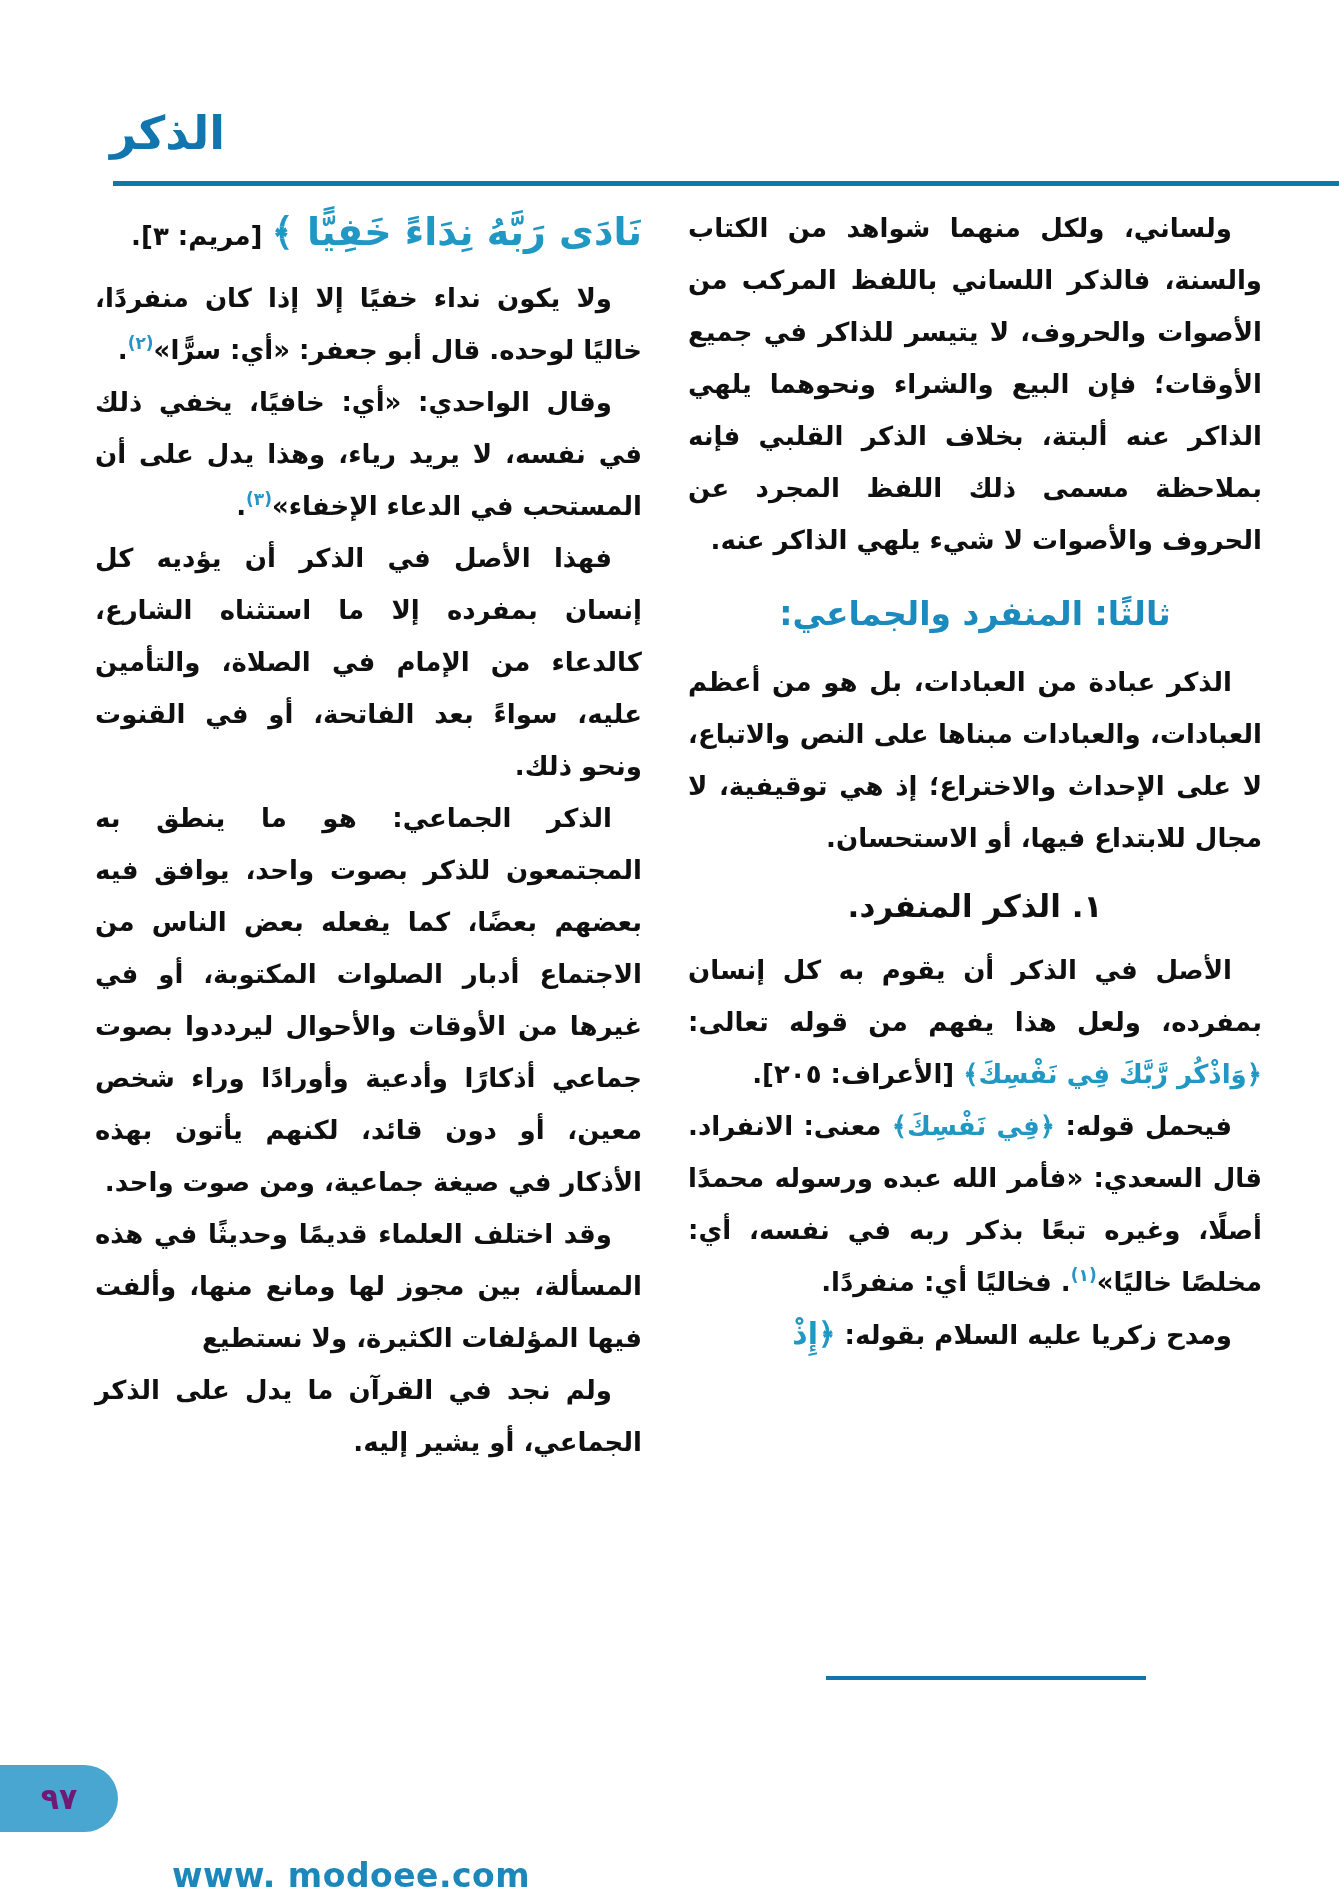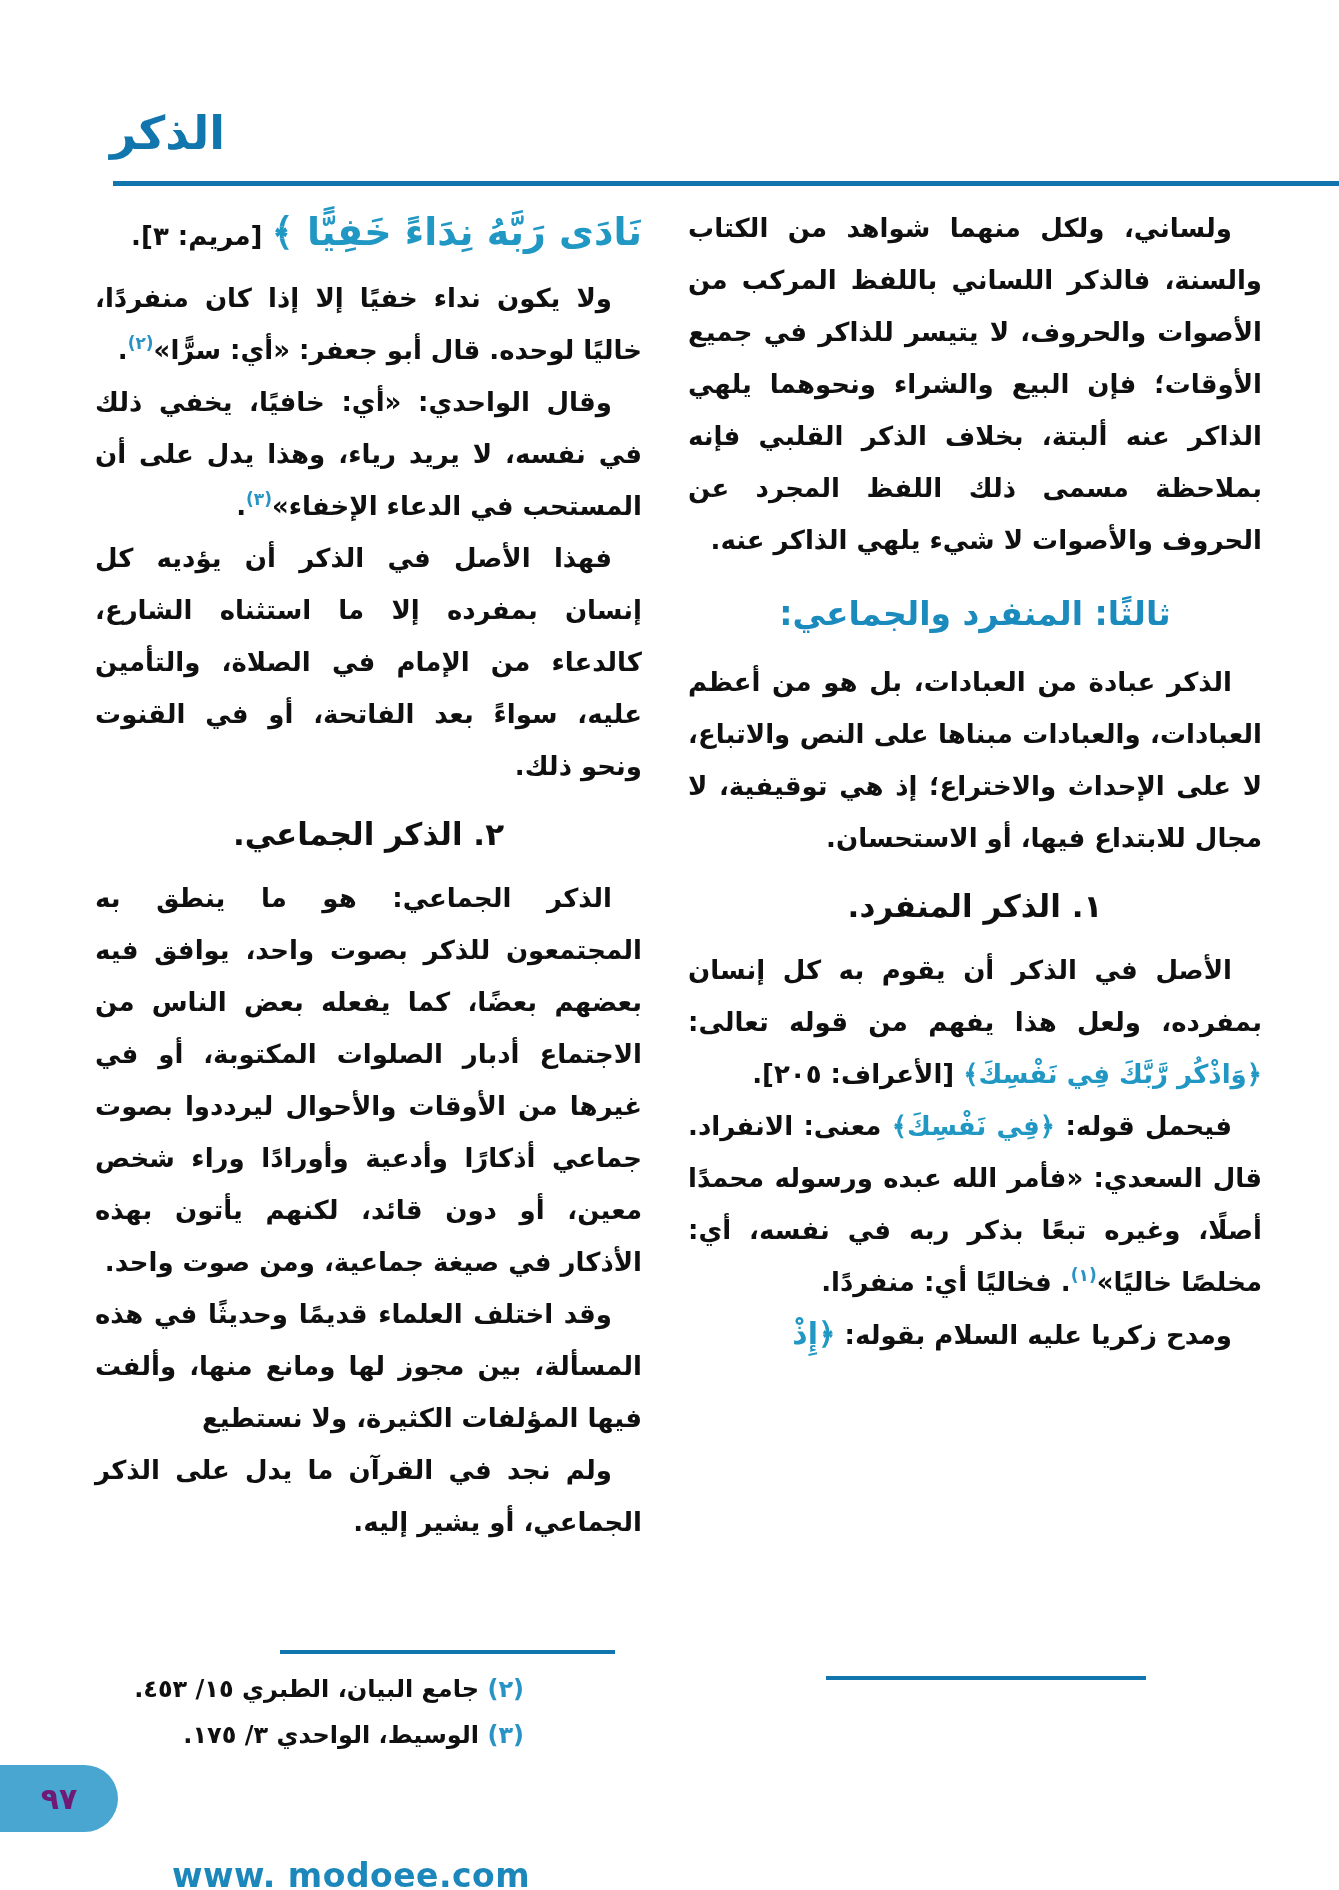--- a/index.html
+++ b/index.html
@@ -163,34 +163,28 @@
 
   <section class="col col-left">
     <p class="verse-line"><span class="quran ornate">نَادَى رَبَّهُ نِدَاءً خَفِيًّا ﴾</span><span class="verse-ref"> [مريم: ٣].</span></p>
 
     <p class="body"><span>ولا يكون نداء خفيًا إلا إذا كان منفردًا، خاليًا لوحده. قال أبو جعفر: «أي: سرًّا»</span><sup class="fn-ref">(٢)</sup><span>.</span></p>
 
     <p class="body"><span>وقال الواحدي: «أي: خافيًا، يخفي ذلك في نفسه، لا يريد رياء، وهذا يدل على أن المستحب في الدعاء الإخفاء»</span><sup class="fn-ref">(٣)</sup><span>.</span></p>
 
     <p class="body">فهذا الأصل في الذكر أن يؤديه كل إنسان بمفرده إلا ما استثناه الشارع، كالدعاء من الإمام في الصلاة، والتأمين عليه، سواءً بعد الفاتحة، أو في القنوت ونحو ذلك.</p>
 
-    <h3 class="num-heading">٢. الذكر الجماعي.</h3>
 
     <p class="body">الذكر الجماعي: هو ما ينطق به المجتمعون للذكر بصوت واحد، يوافق فيه بعضهم بعضًا، كما يفعله بعض الناس من الاجتماع أدبار الصلوات المكتوبة، أو في غيرها من الأوقات والأحوال ليرددوا بصوت جماعي أذكارًا وأدعية وأورادًا وراء شخص معين، أو دون قائد، لكنهم يأتون بهذه الأذكار في صيغة جماعية، ومن صوت واحد.</p>
 
     <p class="body">وقد اختلف العلماء قديمًا وحديثًا في هذه المسألة، بين مجوز لها ومانع منها، وألفت فيها المؤلفات الكثيرة، ولا نستطيع</p>
 
     <p class="body">ولم نجد في القرآن ما يدل على الذكر الجماعي، أو يشير إليه.</p>
   </section>
 
-  <div class="footnotes footnotes-left">
-    <div class="fn-rule fn-rule-left"></div>
-    <p><span class="fn-num">(٢)</span><span> جامع البيان، الطبري ١٥/ ٤٥٣.</span></p>
-    <p><span class="fn-num">(٣)</span><span> الوسيط، الواحدي ٣/ ١٧٥.</span></p>
-  </div>
 
   <div class="footnotes footnotes-right">
     <div class="fn-rule fn-rule-right"></div>
   </div>
 
   <div class="page-badge">
       <span>٩٧</span>
     </div>
   <div class="website">www. modoee.com</div>
 

